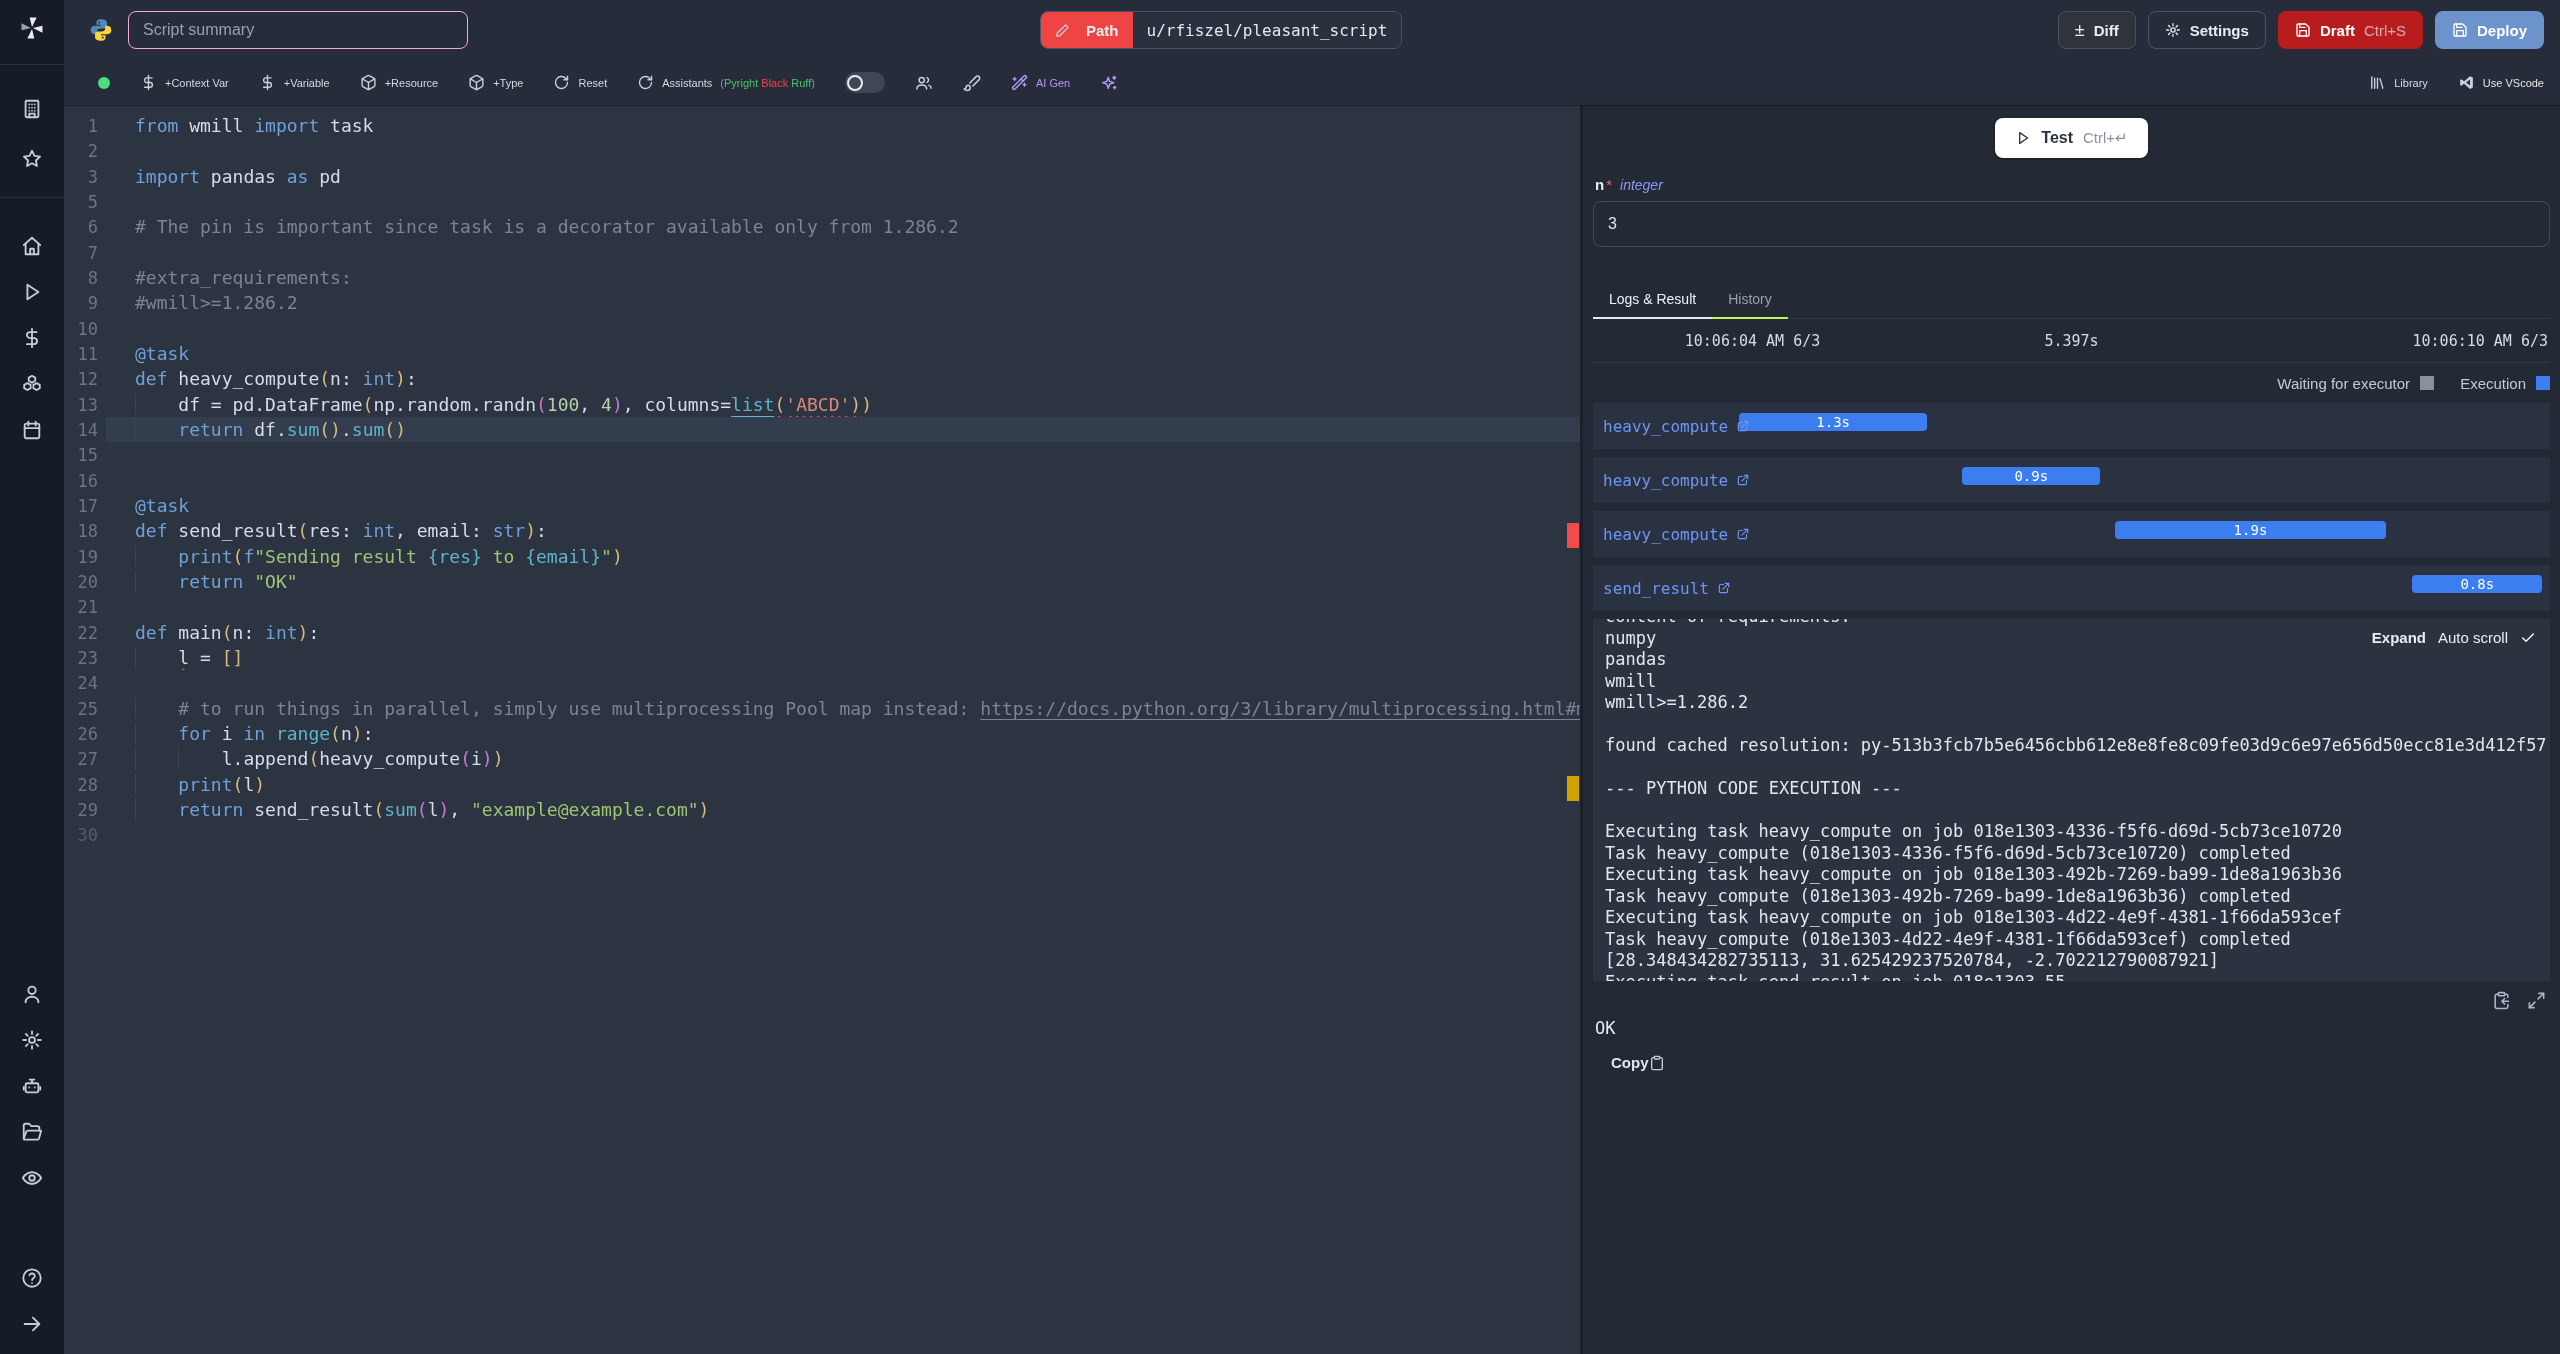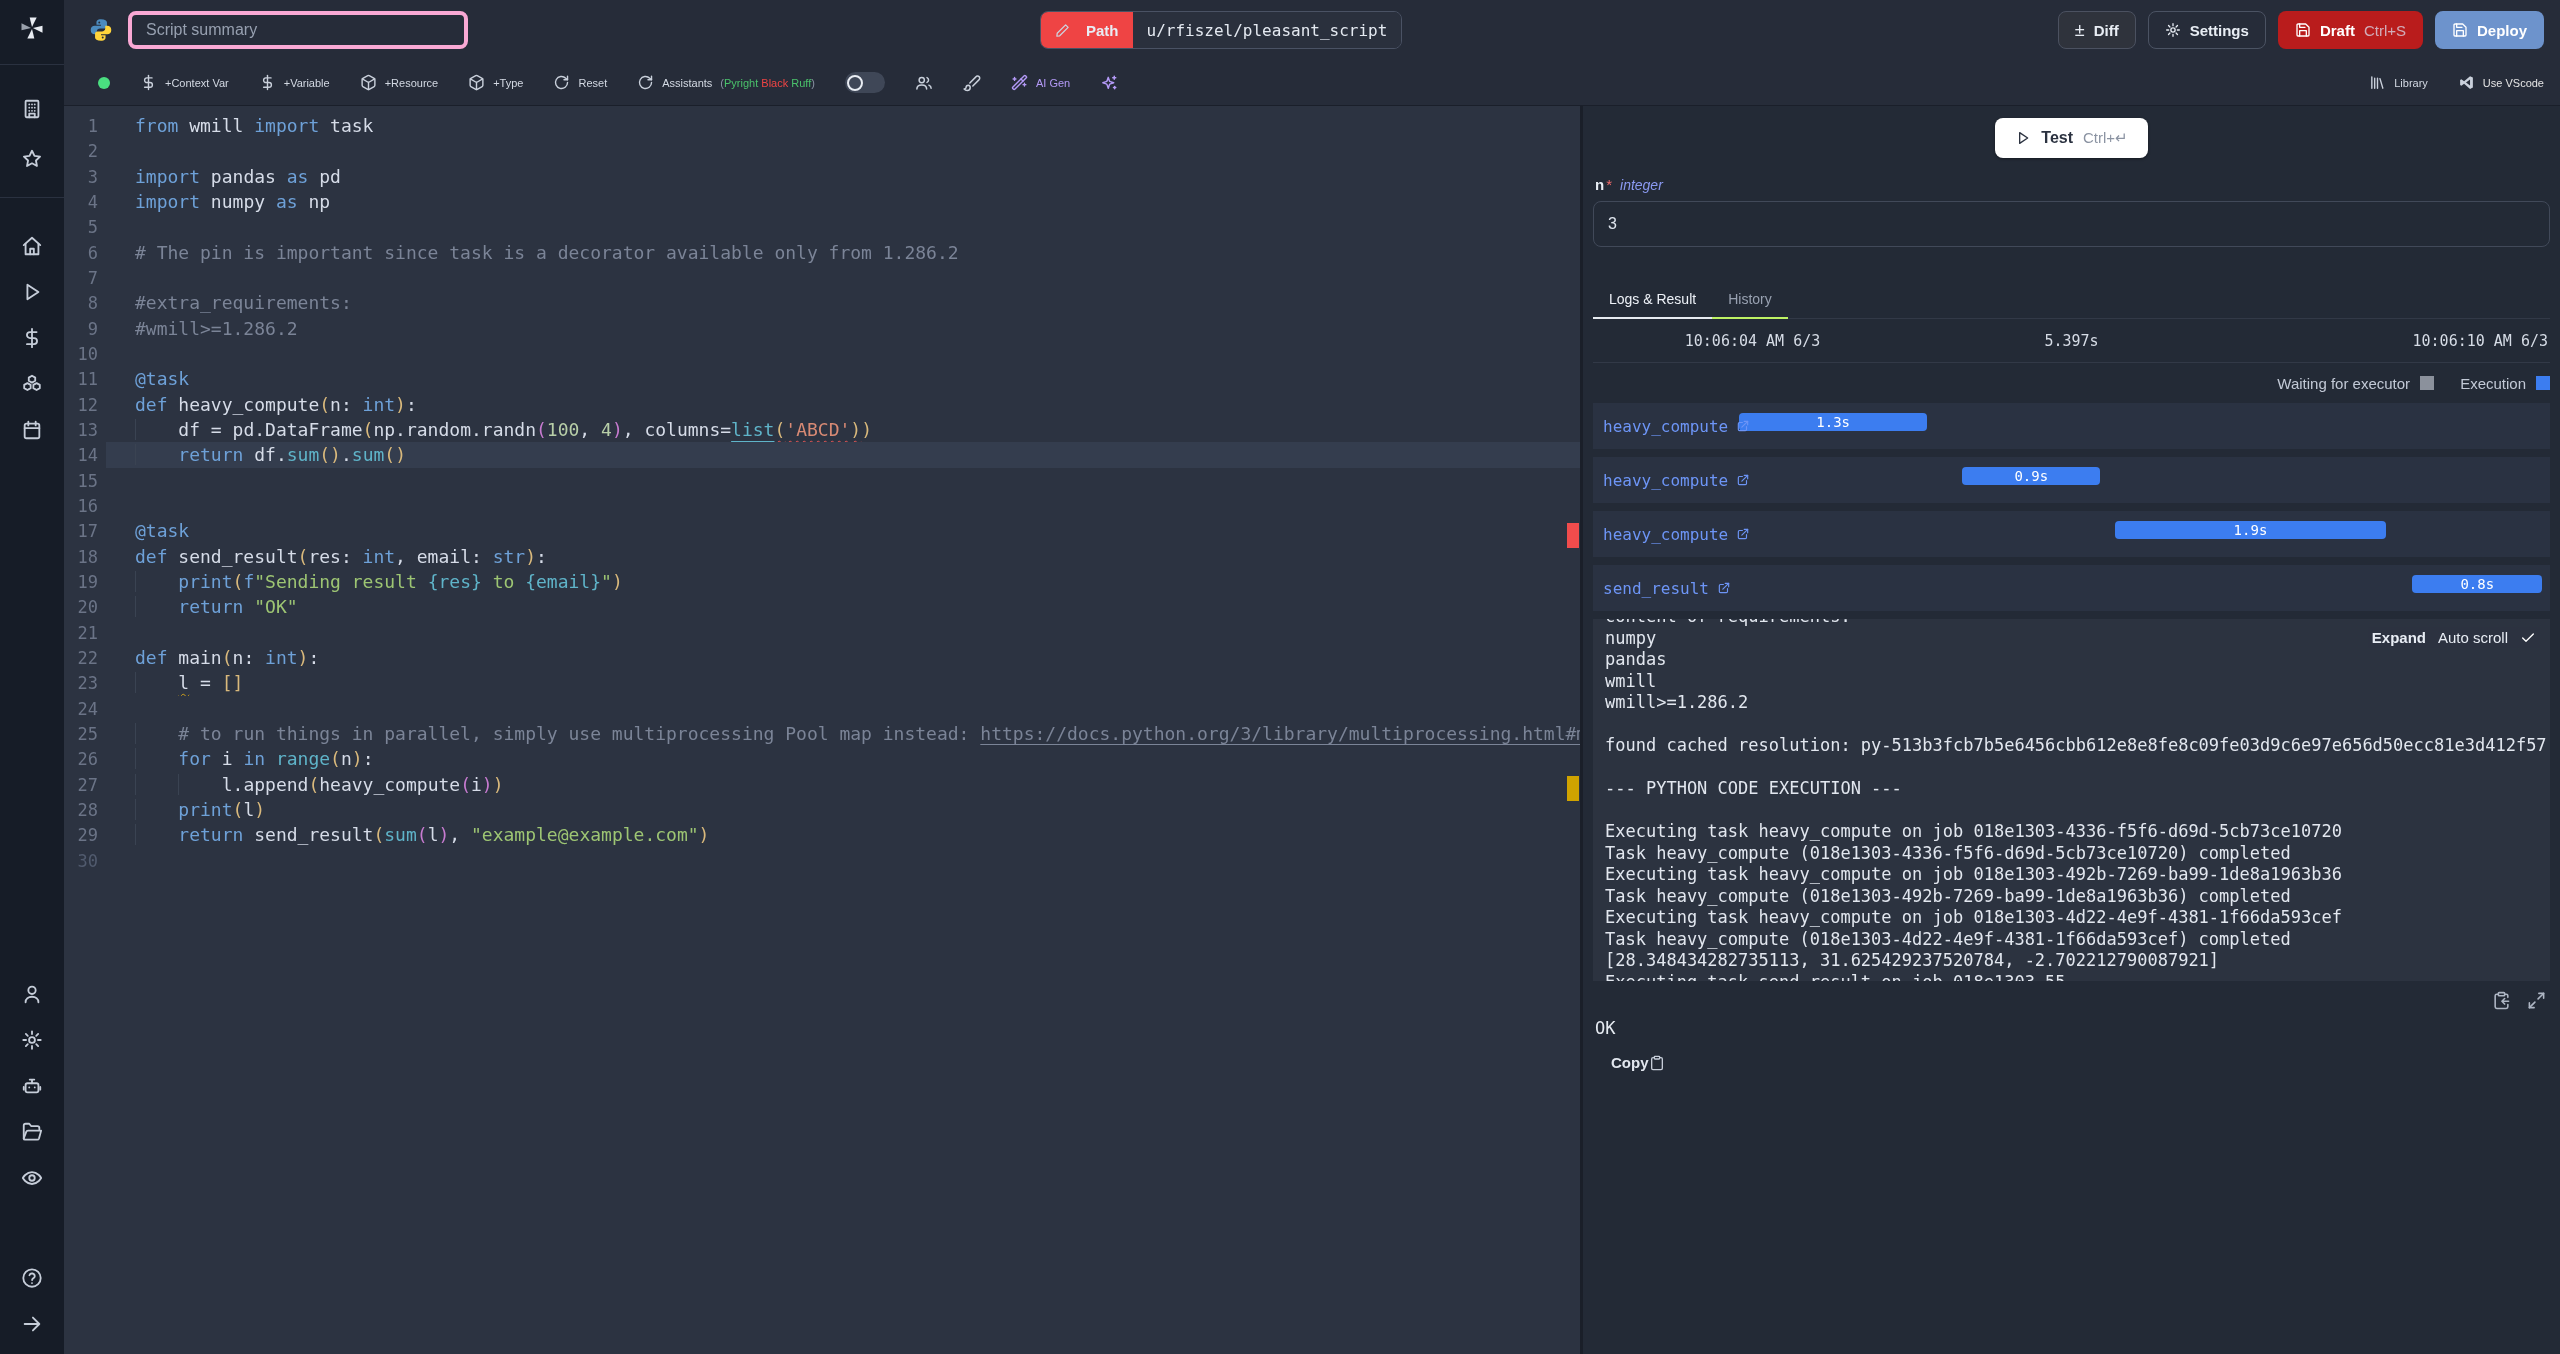--- a/index.html
+++ b/index.html
@@ -16,21 +16,21 @@
   .sb-spacer{flex:1}
   #sb-logo .sb-item{height:56px}
   #sb-logo .icn{width:28px;height:28px}
 
   
   .main{flex:1;display:flex;flex-direction:column;min-width:0}
 
   
   .topbar{height:60px;background:#262c39;display:flex;align-items:center;padding:0 16px;position:relative;flex-shrink:0}
   .py-icon{width:26px;height:26px;margin-left:8px;flex-shrink:0}
-  .summary-input{margin-left:14px;width:340px;height:38px;background:transparent;border:4px solid #f9a8d4;border-radius:8px;color:#e4e9f1;font-size:16px;padding:0 14px;outline:none}
+  .summary-input{margin-left:14px;width:340px;height:38px;background:transparent;border:1px solid #f9a8d4;border-radius:8px;color:#e4e9f1;font-size:16px;padding:0 14px;outline:none}
   .summary-input::placeholder{color:#97a0b0}
   .path-group{position:absolute;left:976px;top:11px;height:38px;display:flex;align-items:stretch;border:1px solid #4a5264;border-radius:8px;overflow:hidden;cursor:pointer}
   .path-left{display:flex;align-items:center;gap:16px;background:#ef4444;padding:0 14px;color:#e8edf4;font-size:15px;font-weight:bold}
   .path-left .icn{width:15px;height:15px;color:#cdd4df}
   .path-right{display:flex;align-items:center;background:#2a303d;padding:0 14px;color:#e4e9f1;font-family:"DejaVu Sans Mono",monospace;font-size:16px}
   .tb-right{position:absolute;right:16px;top:11px;display:flex;gap:12px;align-items:center}
   .btn{height:38px;display:flex;align-items:center;gap:9px;padding:0 16px;border-radius:8px;font-size:15px;font-weight:bold;color:#e8edf4;border:1px solid transparent;cursor:pointer;background:transparent}
   .btn .icn{width:16px;height:16px}
   .btn.dark{background:#2f333c;border-color:#4b5160}
   .btn.ghost{border-color:#4b5363}
@@ -441,21 +441,20 @@
         <span class="vsc">Use VScode</span>
       </button>
     </div>
 
     <div class="workarea">
       <div class="editor">
         <div id="code-lines">
             <div class="cl"><span class="num">1</span><span class="t-kw">from</span><span class="t-pl"> wmill </span><span class="t-kw">import</span><span class="t-pl"> task</span></div>
             <div class="cl"><span class="num">2</span></div>
             <div class="cl"><span class="num">3</span><span class="t-kw">import</span><span class="t-pl"> pandas </span><span class="t-kw">as</span><span class="t-pl"> pd</span></div>
-            <div class="cl"><span class="num">4</span><span class="t-kw">import</span><span class="t-pl"> numpy </span><span class="t-kw">as</span><span class="t-pl"> np</span></div>
             <div class="cl"><span class="num">5</span></div>
             <div class="cl"><span class="num">6</span><span class="t-cm"># The pin is important since task is a decorator available only from 1.286.2</span></div>
             <div class="cl"><span class="num">7</span></div>
             <div class="cl"><span class="num">8</span><span class="t-cm">#extra_requirements:</span></div>
             <div class="cl"><span class="num">9</span><span class="t-cm">#wmill&gt;=1.286.2</span></div>
             <div class="cl"><span class="num">10</span></div>
             <div class="cl"><span class="num">11</span><span class="t-kw">@task</span></div>
             <div class="cl"><span class="num">12</span><span class="t-kw">def</span><span class="t-pl"> heavy_compute</span><span class="t-b1">(</span><span class="t-pl">n: </span><span class="t-ty">int</span><span class="t-b1">)</span><span class="t-pl">:</span></div>
             <div class="cl"><span class="num">13</span><span class="t-ind">    </span><span class="t-pl">df = pd.DataFrame</span><span class="t-b1">(</span><span class="t-pl">np.random.randn</span><span class="t-b2">(</span><span class="t-num">100</span><span class="t-pl">, </span><span class="t-num">4</span><span class="t-b2">)</span><span class="t-pl">, columns=</span><span class="t-fnu">list</span><span class="t-b1e">(</span><span class="t-sb">'ABCD'</span><span class="t-b1e">)</span><span class="t-b1">)</span></div>
             <div class="cl cur"><span class="num">14</span><span class="t-ind">    </span><span class="t-kw">return</span><span class="t-pl"> df.</span><span class="t-fn">sum</span><span class="t-b1">()</span><span class="t-pl">.</span><span class="t-fn">sum</span><span class="t-b1">()</span></div>

